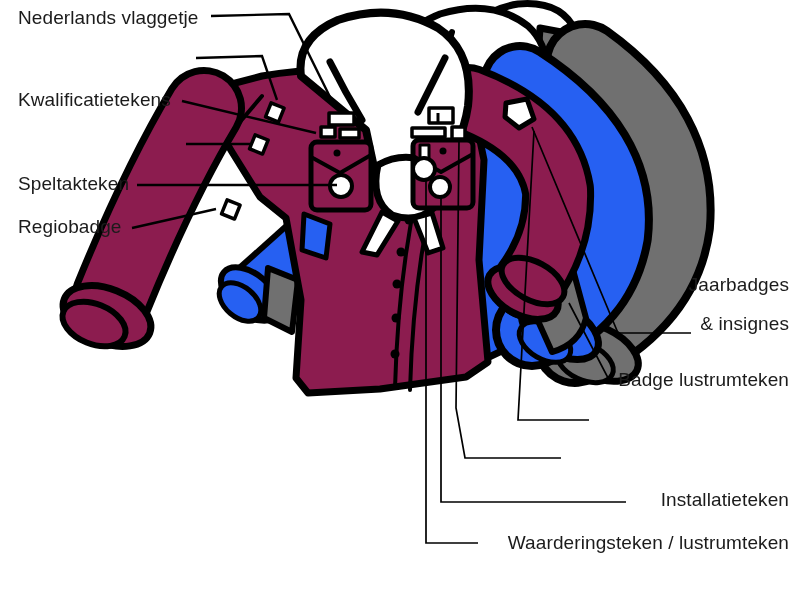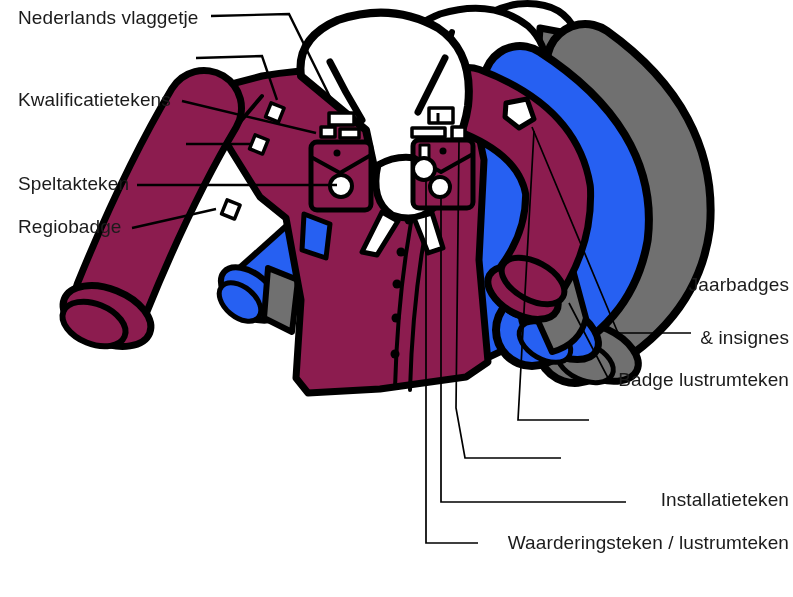--- a/index.html
+++ b/index.html
@@ -143,17 +143,17 @@
       <path d="M426,178 L426,543 L478,543"></path>
     </g>
   </svg>
 
   <div class="lbl left" style="top:7px">Nederlands vlaggetje</div>
   <div class="lbl left" style="top:89px">Kwalificatietekens</div>
   <div class="lbl left" style="top:173px">Speltakteken</div>
   <div class="lbl left" style="top:216px">Regiobadge</div>
 
   <div class="lbl right" style="top:274px">Jaarbadges</div>
-  <div class="lbl right" style="top:327px">&amp; insignes</div>
+  <div class="lbl right" style="top:313px">&amp; insignes</div>
   <div class="lbl right" style="top:369px">Badge lustrumteken</div>
   <div class="lbl right" style="top:532px">Waarderingsteken / lustrumteken</div>
   <div class="lbl right" style="top:489px">Installatieteken</div>
 </div>
 
 </body></html>

